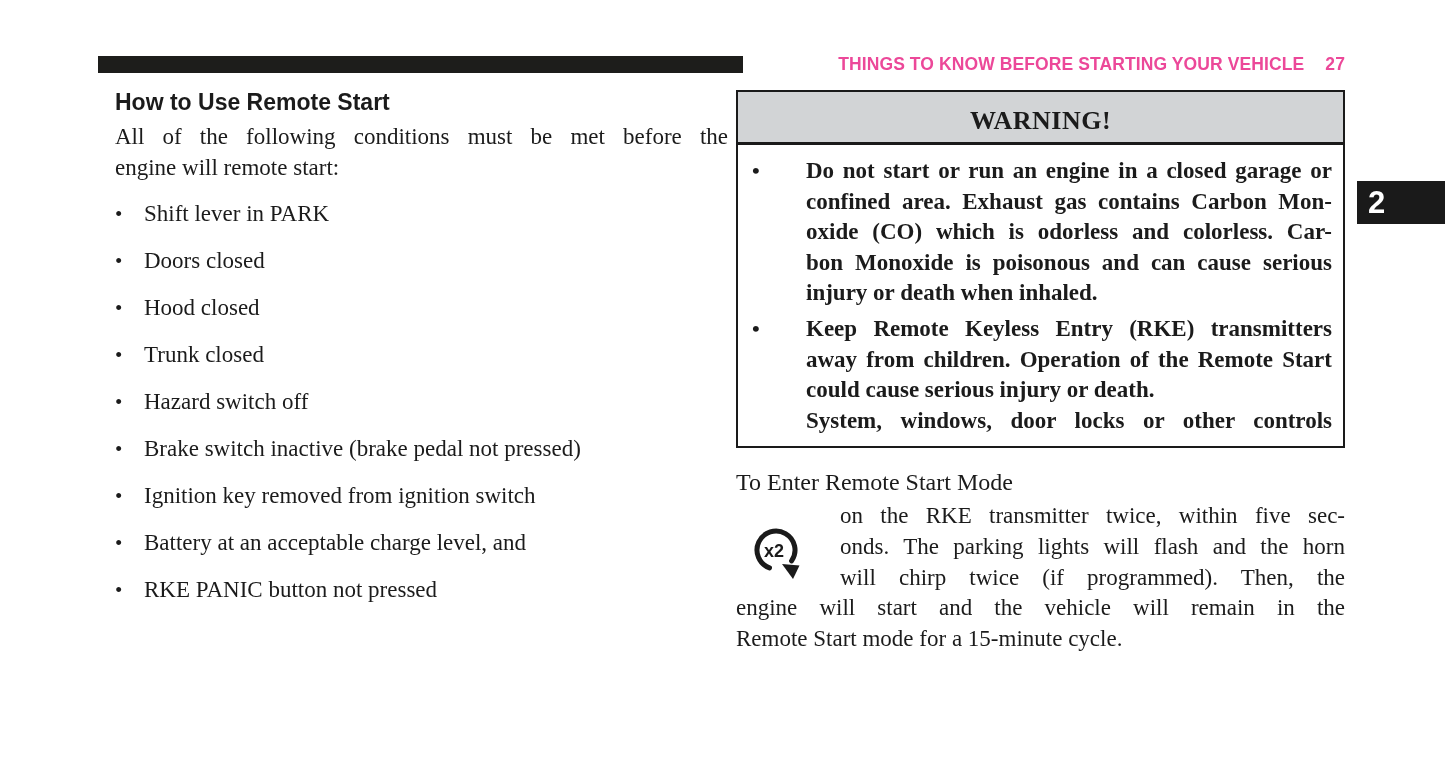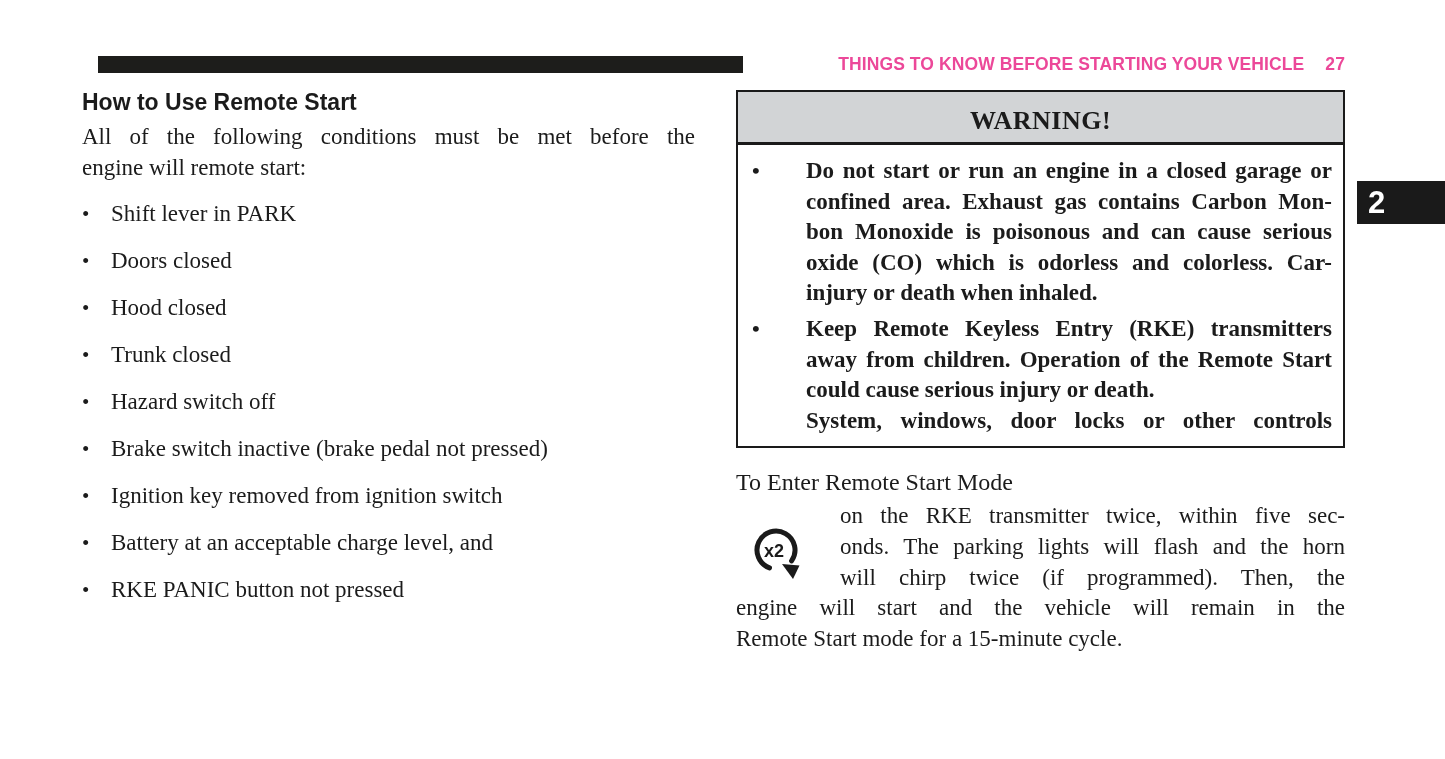--- a/index.html
+++ b/index.html
@@ -25,21 +25,21 @@
   }
   .running-title .pagenum{margin-left:21px;}
   
   .chapter-tab{
     position:absolute;left:1357px;top:181px;width:88px;height:43px;
     background:#1a1a1a;color:#ffffff;
     font-family:"Liberation Sans", sans-serif;font-weight:bold;
     font-size:31px;line-height:43px;padding-left:11px;box-sizing:border-box;
   }
   
-  .col-left{position:absolute;left:82px;top:90px;width:613px;}
+  .col-left{position:absolute;left:115px;top:90px;width:613px;}
   .col-right{position:absolute;left:736px;top:90px;width:609px;}
   
   .howto-heading{
     margin:0 0 7px 0;
     font-family:"Liberation Sans", sans-serif;
     font-weight:bold;font-size:23px;line-height:24px;color:#1b1b1b;
   }
   .intro{font-size:23px;line-height:31px;}
   .cond-list{list-style:none;margin:16px 0 0 0;padding:0;}
   .cond-list li{
@@ -134,22 +134,22 @@
   <section class="col-right">
 
     <div class="warning-box">
       <div class="warning-header">WARNING!</div>
       <div class="warning-body">
         <div class="warn-item">
           <span class="b">•</span>
           <div class="warn-lines">
               <div class="jline">Do not start or run an engine in a closed garage or</div>
               <div class="jline">confined area. Exhaust gas contains Carbon Mon-</div>
+              <div class="jline">oxide (CO) which is odorless and colorless. Car-</div>
               <div class="jline">bon Monoxide is poisonous and can cause serious</div>
-              <div class="jline">oxide (CO) which is odorless and colorless. Car-</div>
               <div class="jline last">injury or death when inhaled.</div>
             </div>
         </div>
         <div class="warn-item">
           <span class="b">•</span>
           <div class="warn-lines">
               <div class="jline">Keep Remote Keyless Entry (RKE) transmitters</div>
               <div class="jline">away from children. Operation of the Remote Start</div>
               <div class="jline last">could cause serious injury or death.</div>
               <div class="jline">System, windows, door locks or other controls</div>

